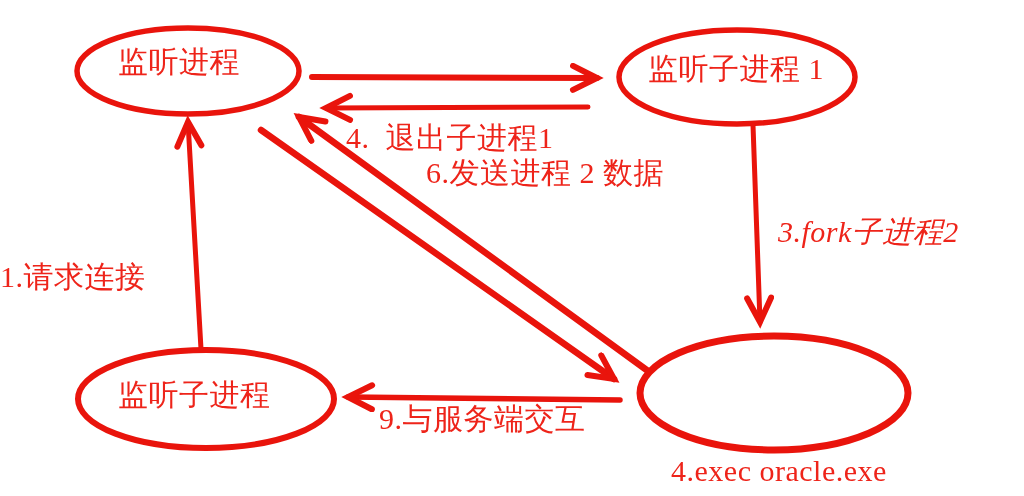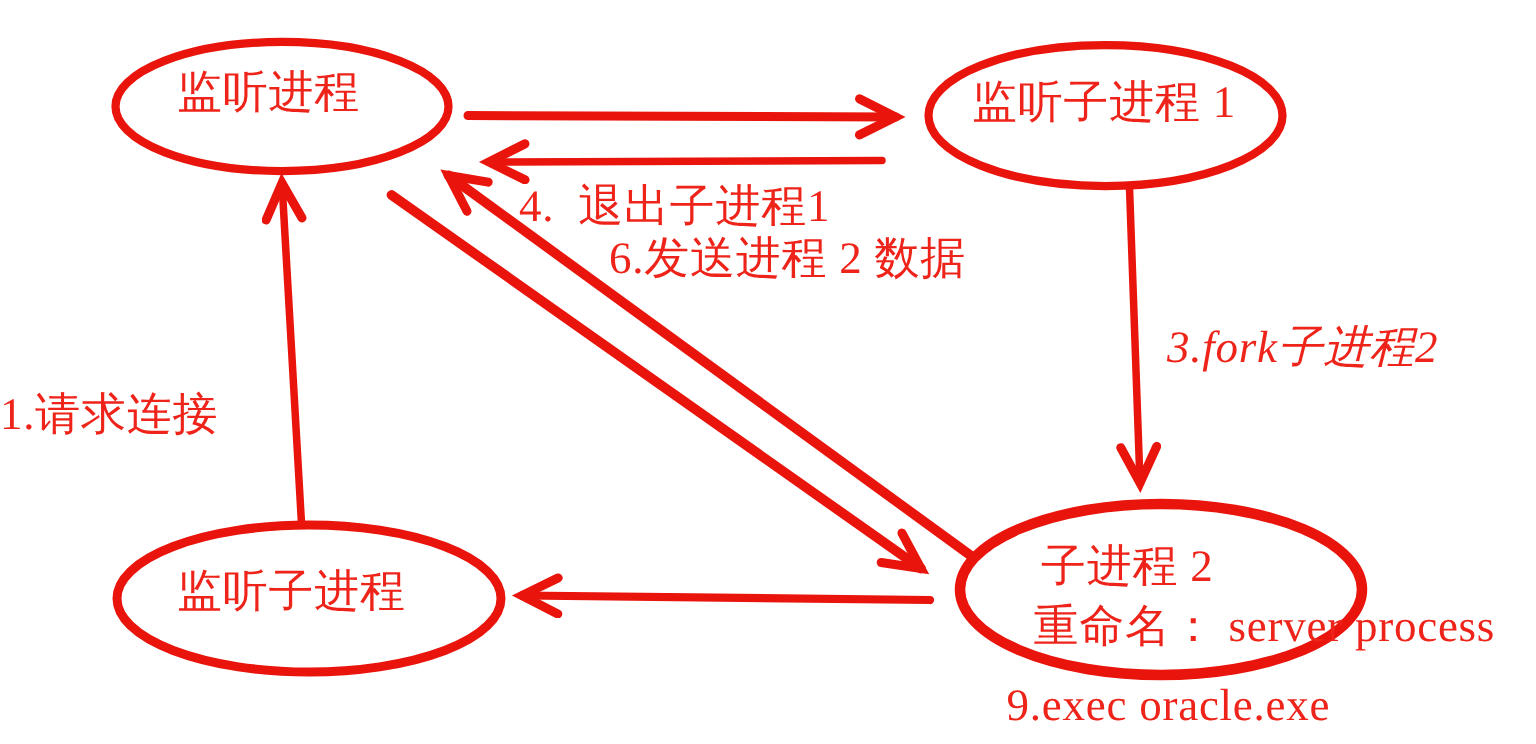--- a/index.html
+++ b/index.html
@@ -70,29 +70,29 @@
     <line class="shape" x1="753" y1="125" x2="760" y2="322" stroke-width="5" marker-end="url(#arrowhead)"></line>
     <line class="shape" x1="620" y1="400" x2="348" y2="397" stroke-width="5.5" marker-end="url(#arrowhead)"></line>
   </svg>
 
   <div class="lbl" style="left:118px; top:46px;">监听进程</div>
 
   <div class="lbl" style="left:648px; top:53px;">监听子进程 1</div>
 
   <div class="lbl" style="left:118px; top:379px;">监听子进程</div>
 
-  <div class="lbl" style="left:694px; top:362px;"><span>子进程 2</span><span class="lbl-node2-l2">重命名： server process</span></div>
 
   <div class="lbl" style="left:0; top:261px;">1.请求连接</div>
 
 
   <div class="lbl" style="left:778px; top:216px;font-style:italic;">3.fork子进程2</div>
 
   <div class="lbl" style="left:346px; top:122px;">4.  退出子进程1</div>
 
-  <div class="lbl" style="left:406px; top:157px;">6.发送进程 2 数据</div>
+  <div class="lbl" style="left:426px; top:157px;">6.发送进程 2 数据</div>
 
 
 
+  <div class="lbl" style="left:379px; top:403px;">9.与服务端交互</div>
 
-  <div class="lbl" style="left:671px; top:455px;">9.exec oracle.exe</div>
+  <div class="lbl" style="left:671px; top:455px;">4.exec oracle.exe</div>
 
 </div>
 
 </body></html>

